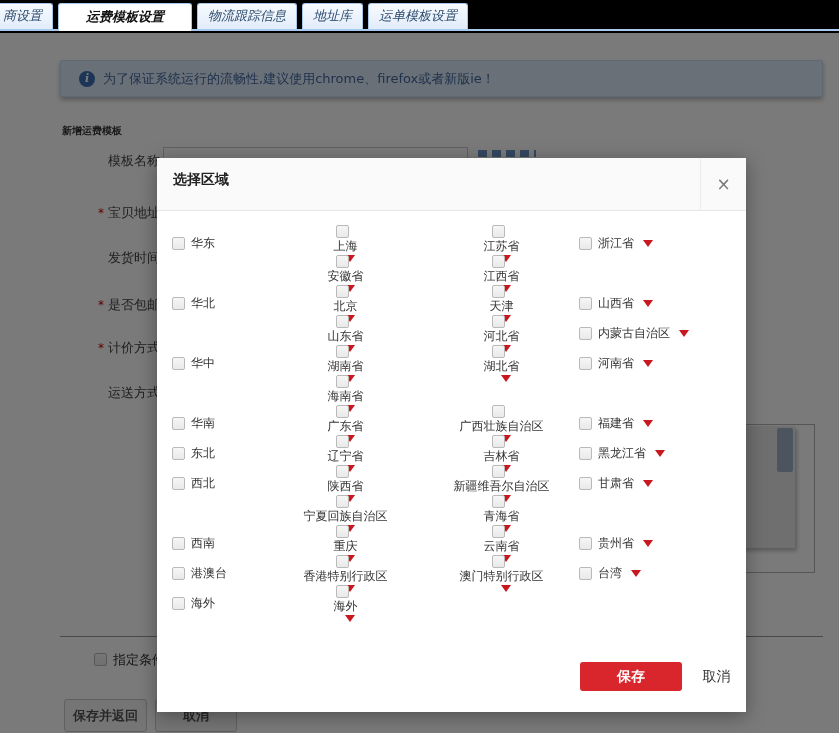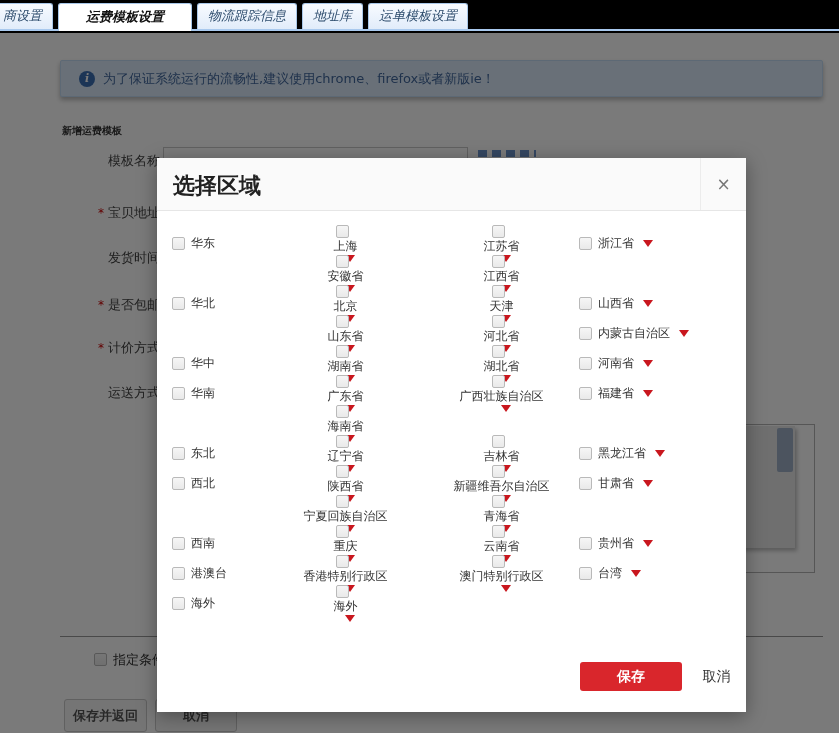--- a/index.html
+++ b/index.html
@@ -53,21 +53,21 @@
   #btn-save-return { left:64px; top:699px; width:83px; }
   #btn-page-cancel { left:155px; top:699px; width:82px; }
   
   .overlay { position:absolute; left:0; top:33px; width:839px; height:700px; background:rgba(0,0,0,0.52); z-index:10; }
   
   .modal {
     position:absolute; left:157px; top:158px; width:589px; height:554px; background:#fff; z-index:20;
     box-shadow:0 4px 18px rgba(0,0,0,0.35);
   }
   .modal-header { position:relative; height:52px; background:#fafafa; border-bottom:1px solid #e6e6e6; }
-  .modal-title { position:absolute; left:16px; top:13px; font-size:22px; font-weight:bold; color:#222; }
+  .modal-title { position:absolute; left:16px; top:13px; font-size:14px; font-weight:bold; color:#222; }
   .modal-close {
     position:absolute; right:0; top:0; width:45px; height:52px; border-left:1px solid #ececec;
     text-align:center; line-height:52px; font-size:17px; color:#777; cursor:pointer;
   }
   .grid { position:absolute; left:15px; top:70px; width:560px; }
   .grow { display:flex; height:30px; align-items:center; }
   .gcell { display:flex; align-items:center; box-sizing:border-box; }
   .gcell.region { width:95px; }
   .gcell.c1 { width:157px;flex-direction:column; }
   .gcell.c2 { width:155px;flex-direction:column; }
@@ -241,49 +241,49 @@
           <span class="glabel">湖北省</span>
           <span class="tri"></span>
         </div>
         <div class="gcell c3">
           <span class="cb"></span>
           <span class="glabel">河南省</span>
           <span class="tri"></span>
         </div>
       </div>
       <div class="grow">
-        <div class="gcell region">
-          <span class="cb"></span>
-          <span class="glabel">华南</span>
-        </div>
-        <div class="gcell c1">
-          <span class="cb"></span>
-          <span class="glabel">广东省</span>
-          <span class="tri"></span>
-        </div>
-        <div class="gcell c2">
-          <span class="cb"></span>
-          <span class="glabel">广西壮族自治区</span>
-          <span class="tri"></span>
-        </div>
-        <div class="gcell c3">
-          <span class="cb"></span>
-          <span class="glabel">福建省</span>
-          <span class="tri"></span>
-        </div>
-      </div>
-      <div class="grow">
         <div class="gcell region"></div>
         <div class="gcell c1">
           <span class="cb"></span>
           <span class="glabel">海南省</span>
           <span class="tri"></span>
         </div>
         <div class="gcell c2"></div>
         <div class="gcell c3"></div>
+      </div>
+      <div class="grow">
+        <div class="gcell region">
+          <span class="cb"></span>
+          <span class="glabel">华南</span>
+        </div>
+        <div class="gcell c1">
+          <span class="cb"></span>
+          <span class="glabel">广东省</span>
+          <span class="tri"></span>
+        </div>
+        <div class="gcell c2">
+          <span class="cb"></span>
+          <span class="glabel">广西壮族自治区</span>
+          <span class="tri"></span>
+        </div>
+        <div class="gcell c3">
+          <span class="cb"></span>
+          <span class="glabel">福建省</span>
+          <span class="tri"></span>
+        </div>
       </div>
       <div class="grow">
         <div class="gcell region">
           <span class="cb"></span>
           <span class="glabel">东北</span>
         </div>
         <div class="gcell c1">
           <span class="cb"></span>
           <span class="glabel">辽宁省</span>
           <span class="tri"></span>

